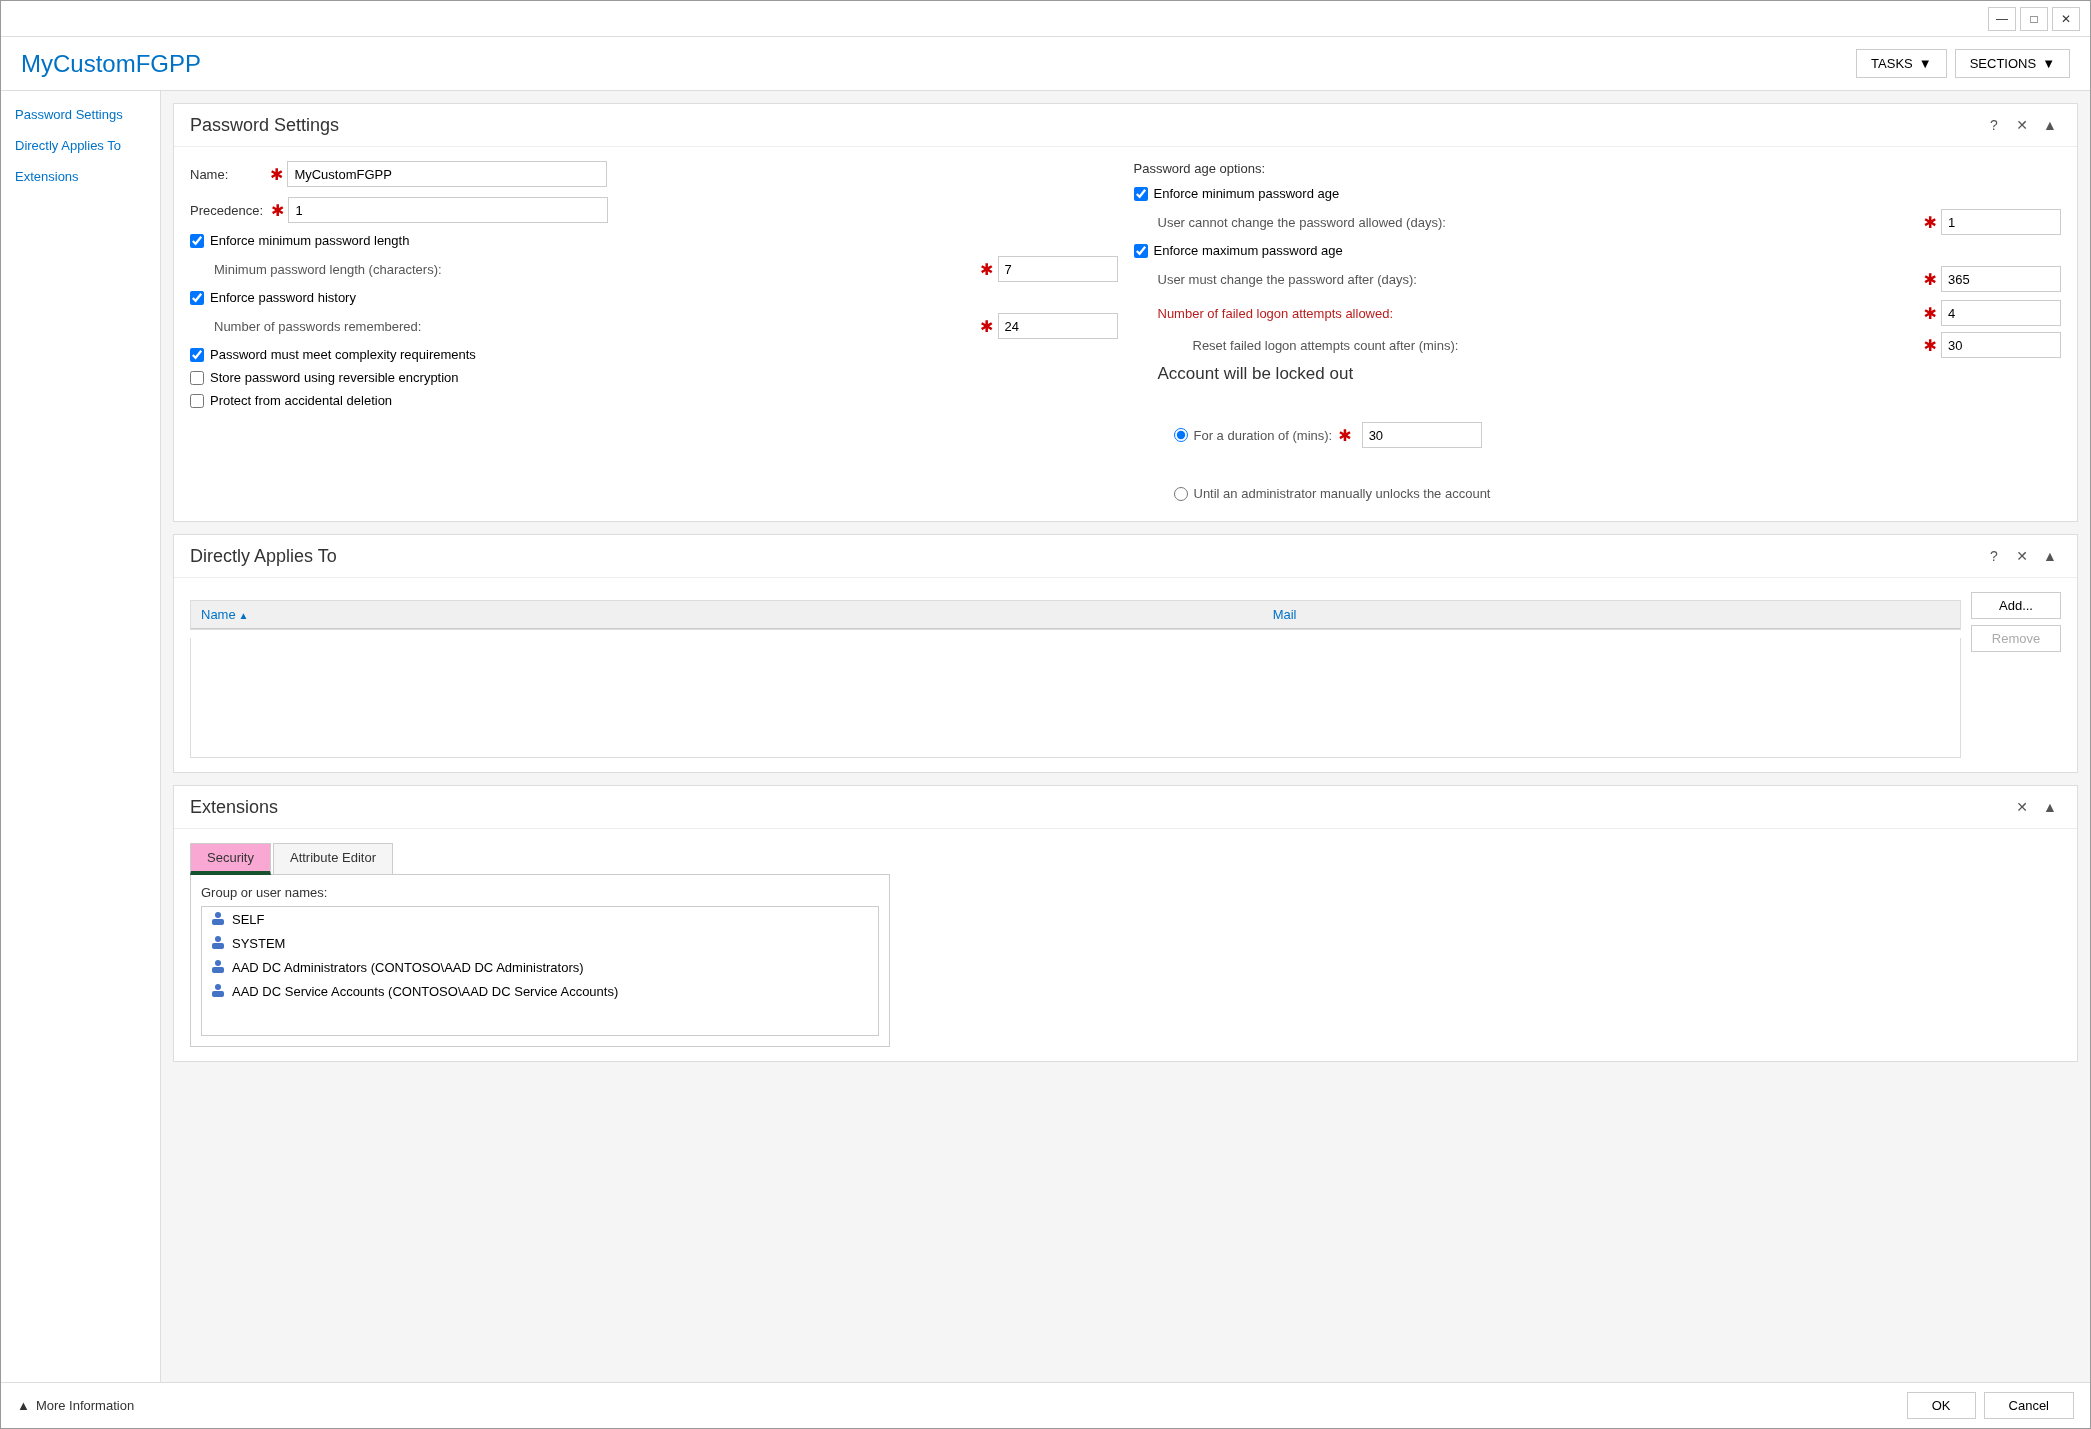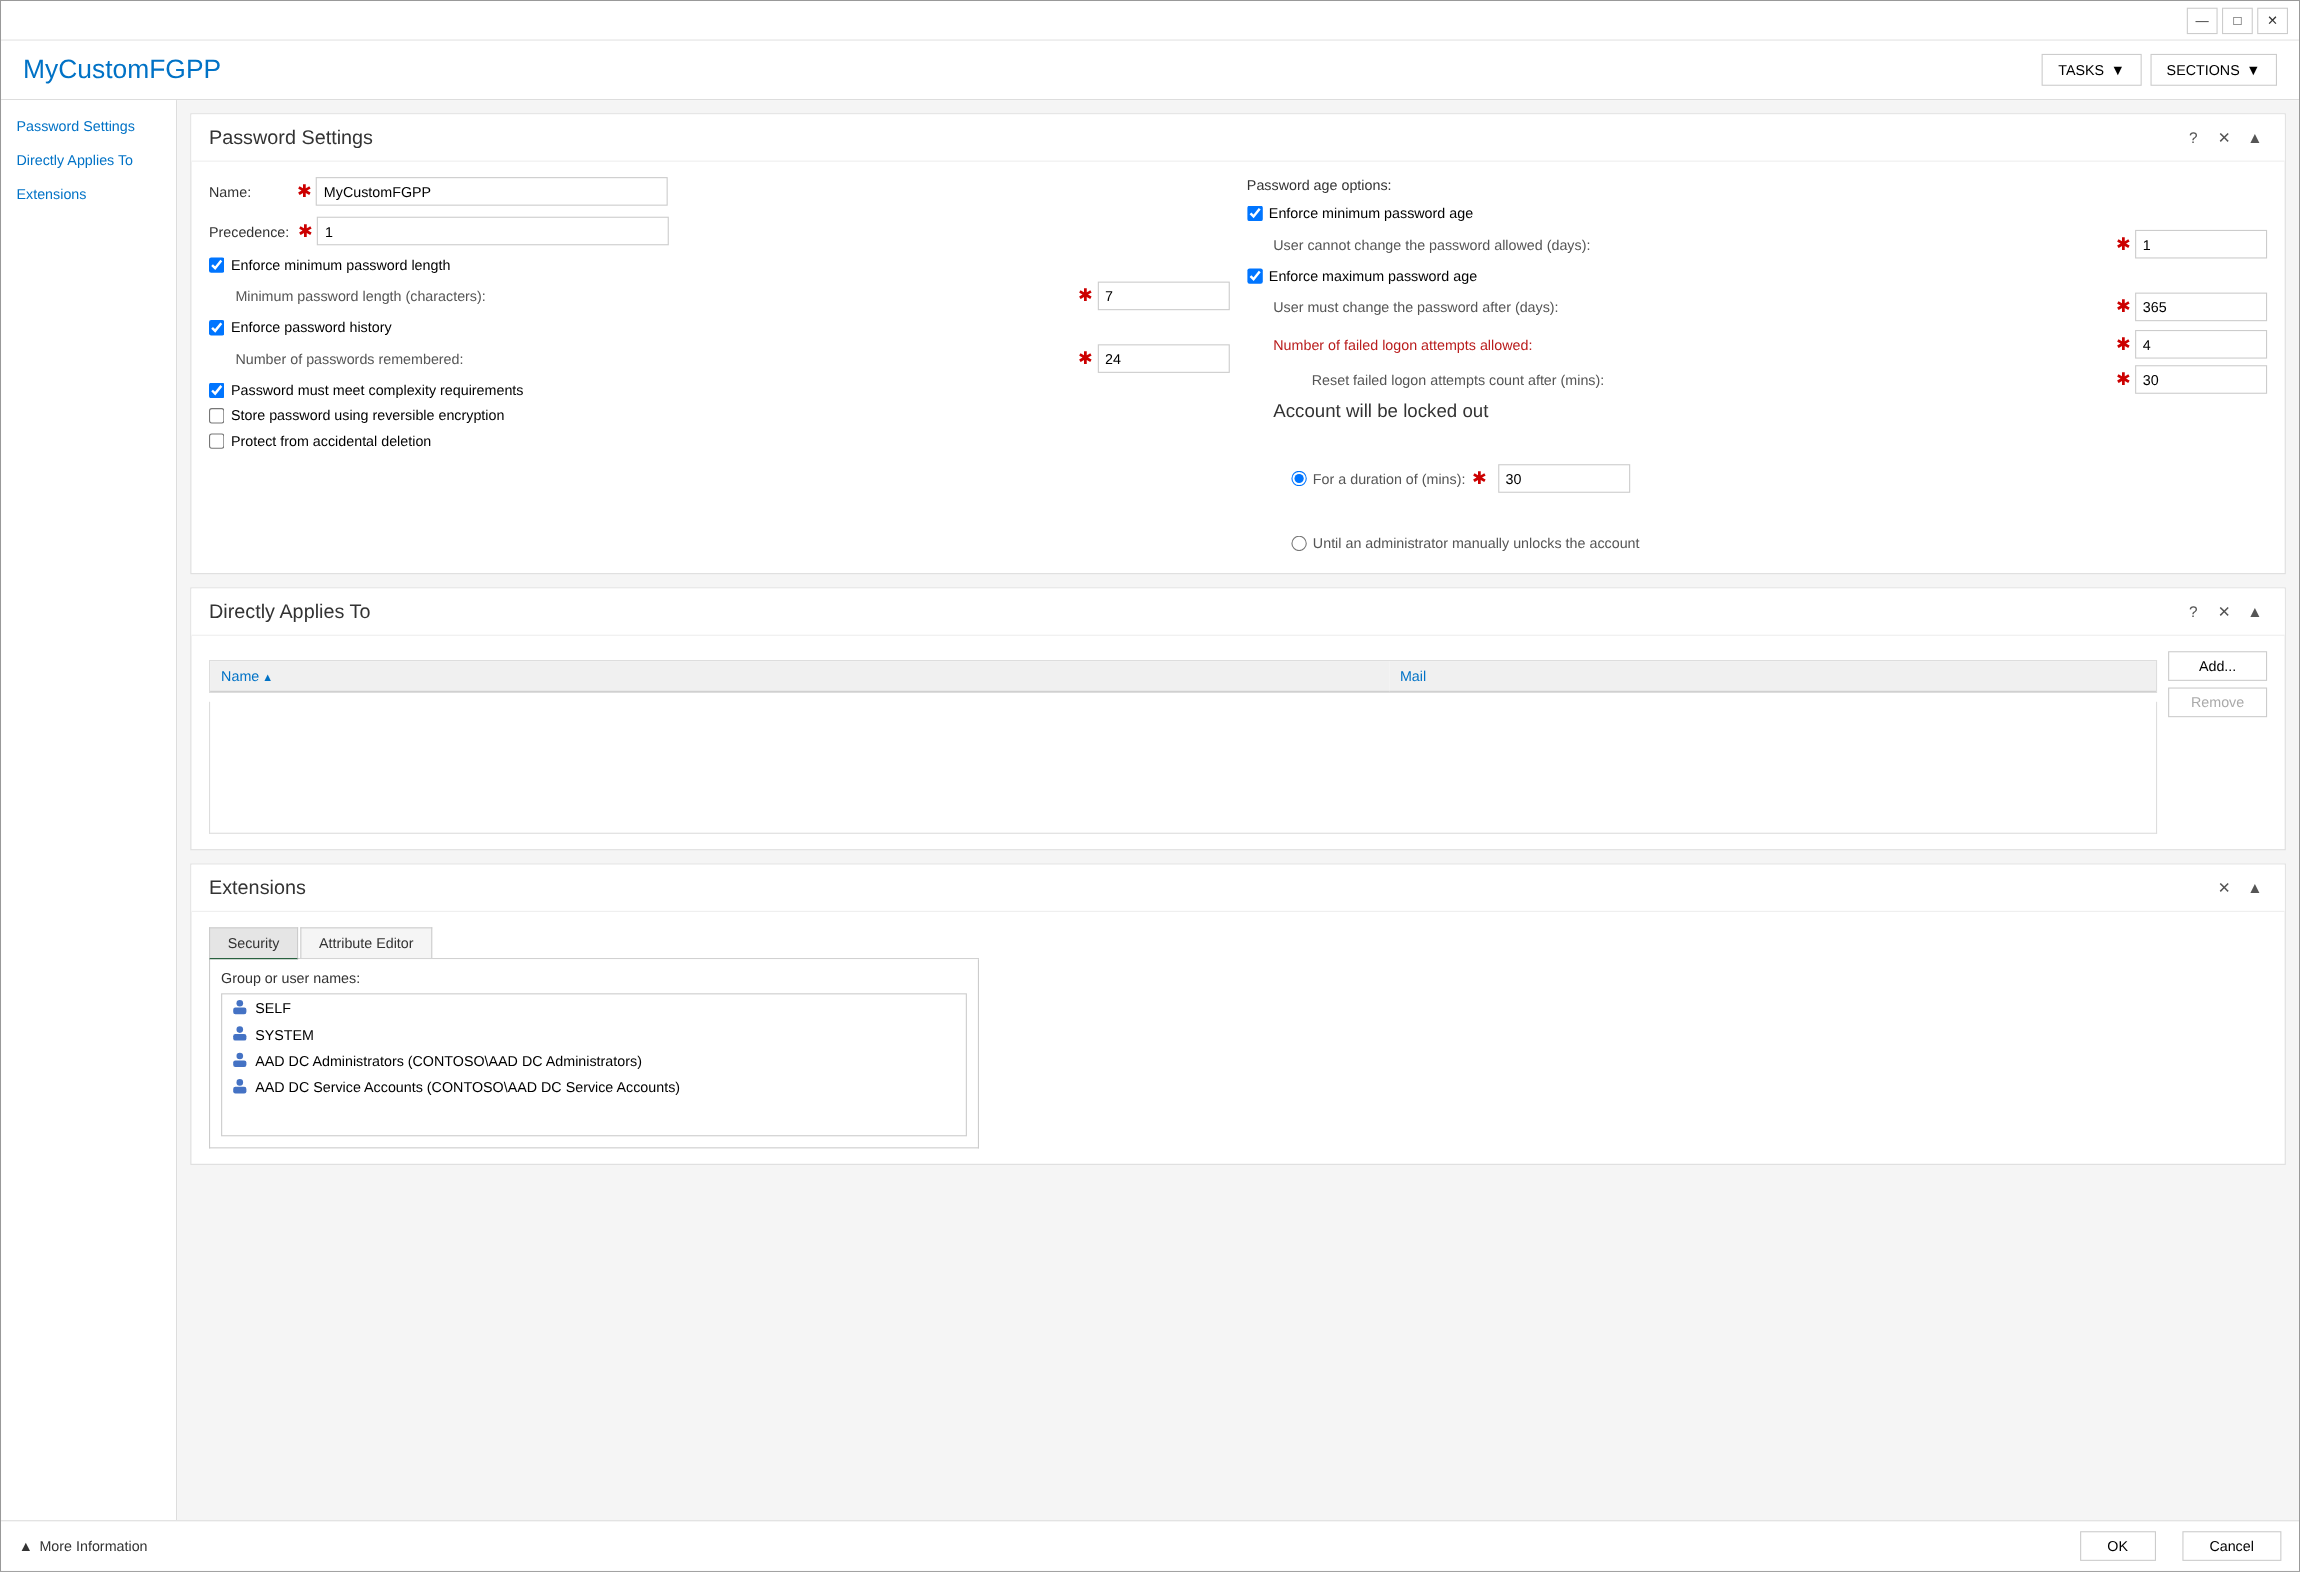--- a/index.html
+++ b/index.html
@@ -275,22 +275,22 @@
       padding: 6px 16px;
       border: 1px solid #ccc;
       border-bottom: none;
       background: #f5f5f5;
       cursor: pointer;
       font-size: 13px;
       color: #333;
       margin-right: 2px;
     }
     .tab.active {
-      background: #e5e5e5;
-      border-bottom: 1px solid #14532d;
+      background: #f9a8d4;
+      border-bottom: 4px solid #14532d;
       margin-bottom: -1px;
       z-index: 1;
       position: relative;
     }
     .tab-content {
       border: 1px solid #ccc;
       border-top: none;
       padding: 10px;
       background: #fff;
     }
@@ -329,21 +329,21 @@
     .more-info {
       display: flex;
       align-items: center;
       gap: 6px;
       cursor: pointer;
       color: #333;
       font-size: 13px;
     }
     .footer-btns {
       display: flex;
-      gap: 24px;
+      gap: 8px;
     }
     .footer-btn {
       background: #fff;
       border: 1px solid #ccc;
       padding: 5px 24px;
       cursor: pointer;
       font-size: 13px;
     }
     .sort-asc::after {
       content: ' ▲';

